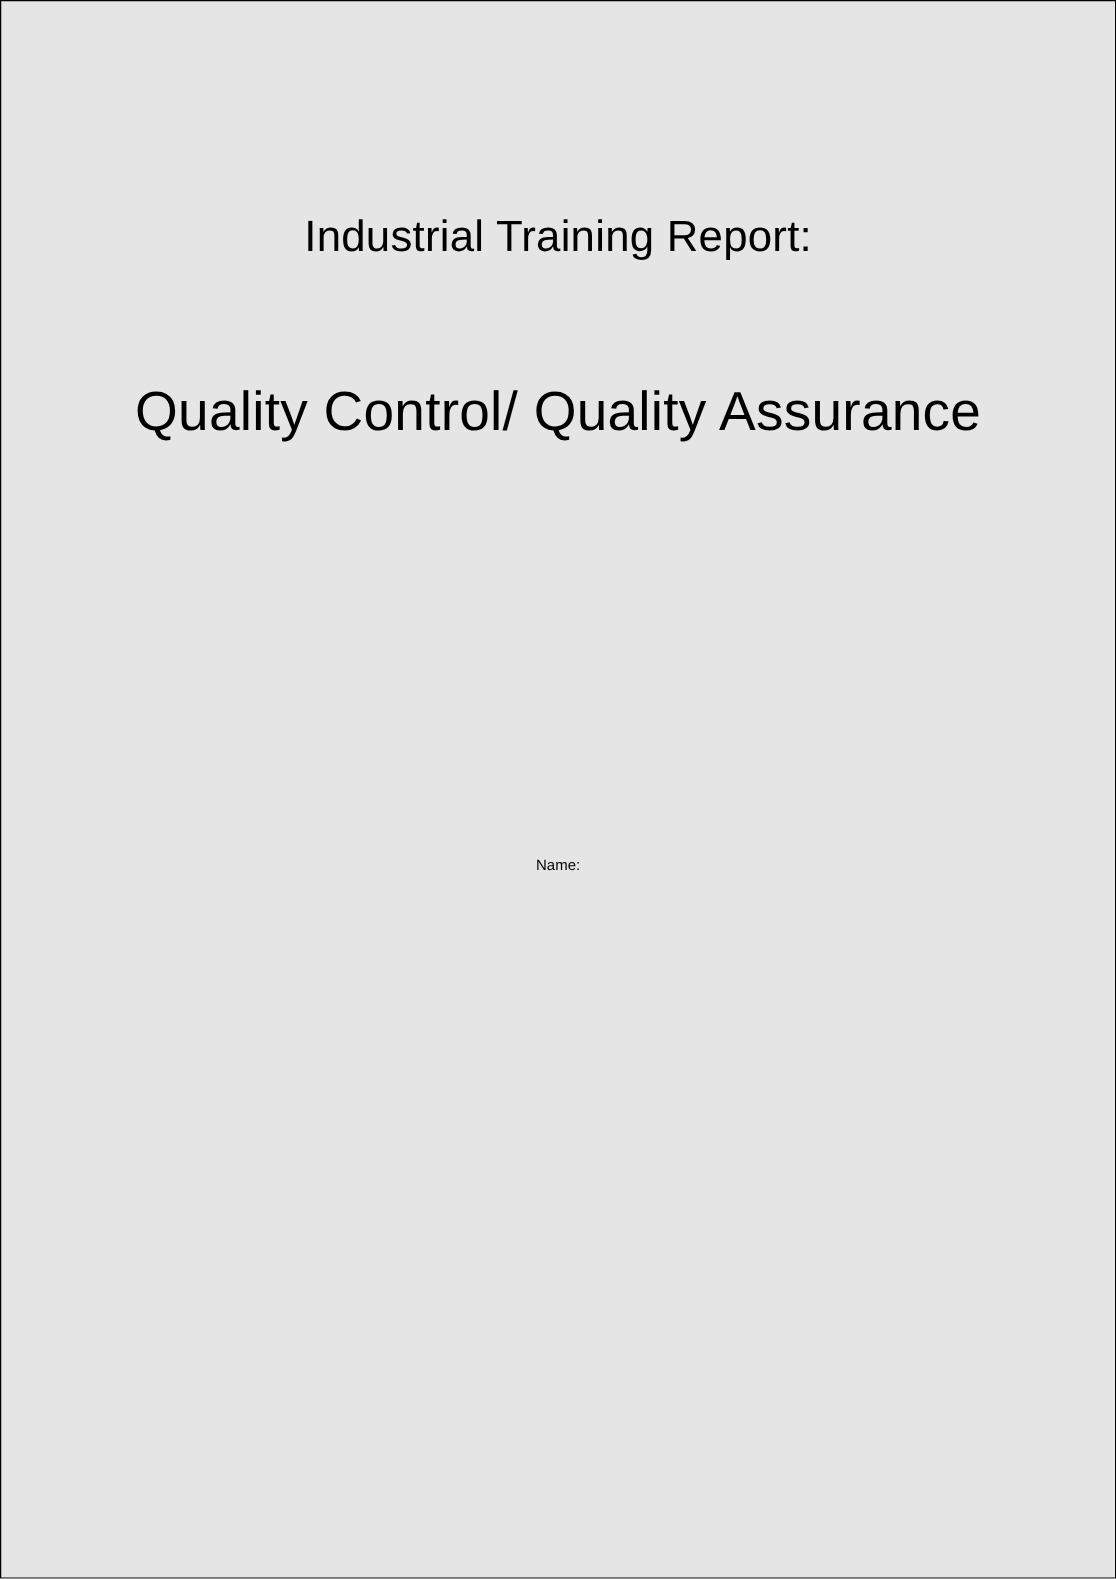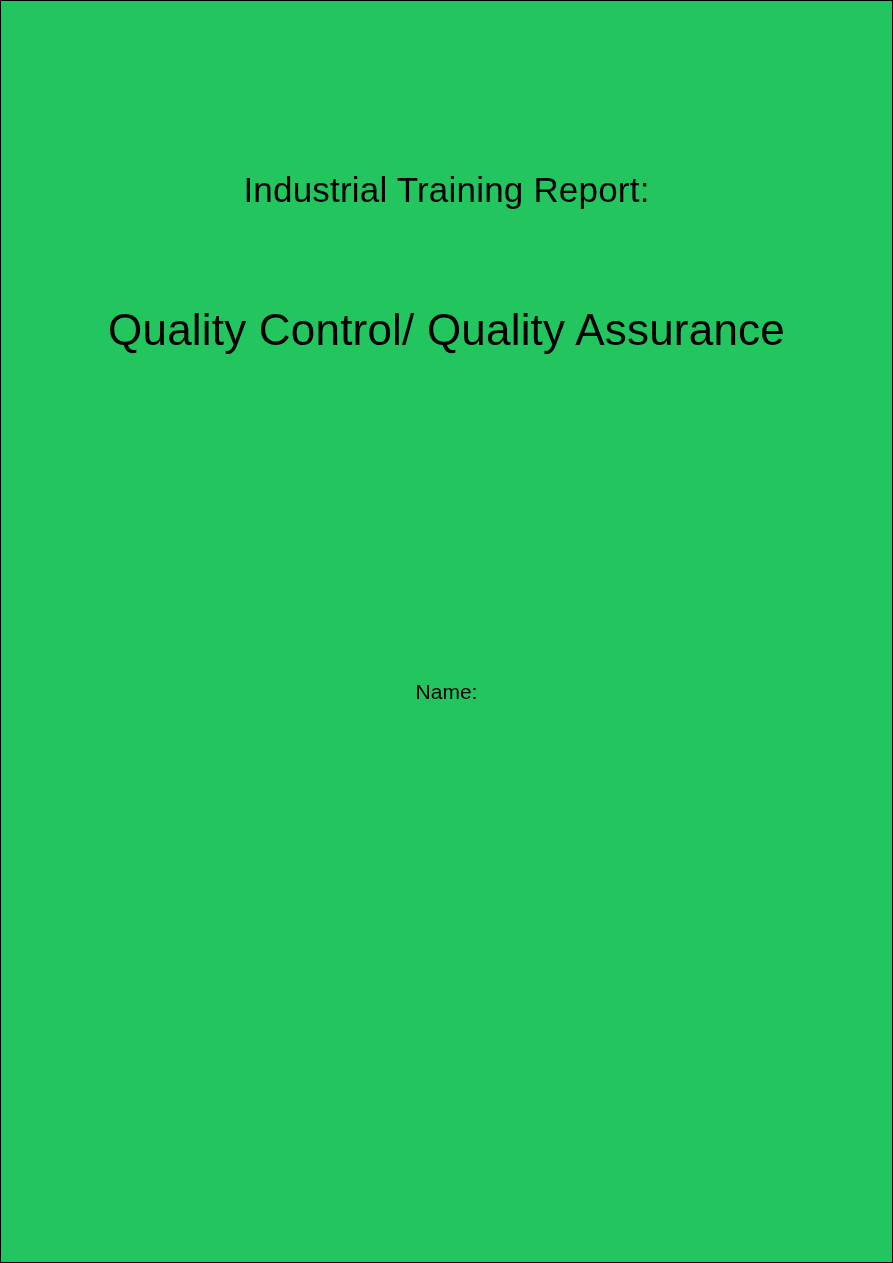--- a/index.html
+++ b/index.html
@@ -9,21 +9,21 @@
   }
   body {
     font-family: "Liberation Sans", sans-serif;
     color: #000000;
   }
   .page {
     position: relative;
     width: 893px;
     height: 1263px;
     margin: 0 auto;
-    background: #22c55e;
+    background: #e5e5e5;
     box-sizing: border-box;
     overflow: hidden;
   }
   .page-border {
     position: absolute;
     left: 0;
     top: 0;
     width: 893px;
     height: 1263px;
     border: 1px solid #000000;
@@ -64,21 +64,21 @@
     white-space: nowrap;
   }
   .name-block {
     position: absolute;
     left: 95px;
     top: 680px;
     width: 703px;
     text-align: center;
   }
   .name-label {
-    font-size: 21px;
+    font-size: 12px;
     line-height: 24px;
     font-weight: normal;
   }
 </style>
 </head>
 <body>
 
 <div class="page">
 
   <div class="page-border"></div>

